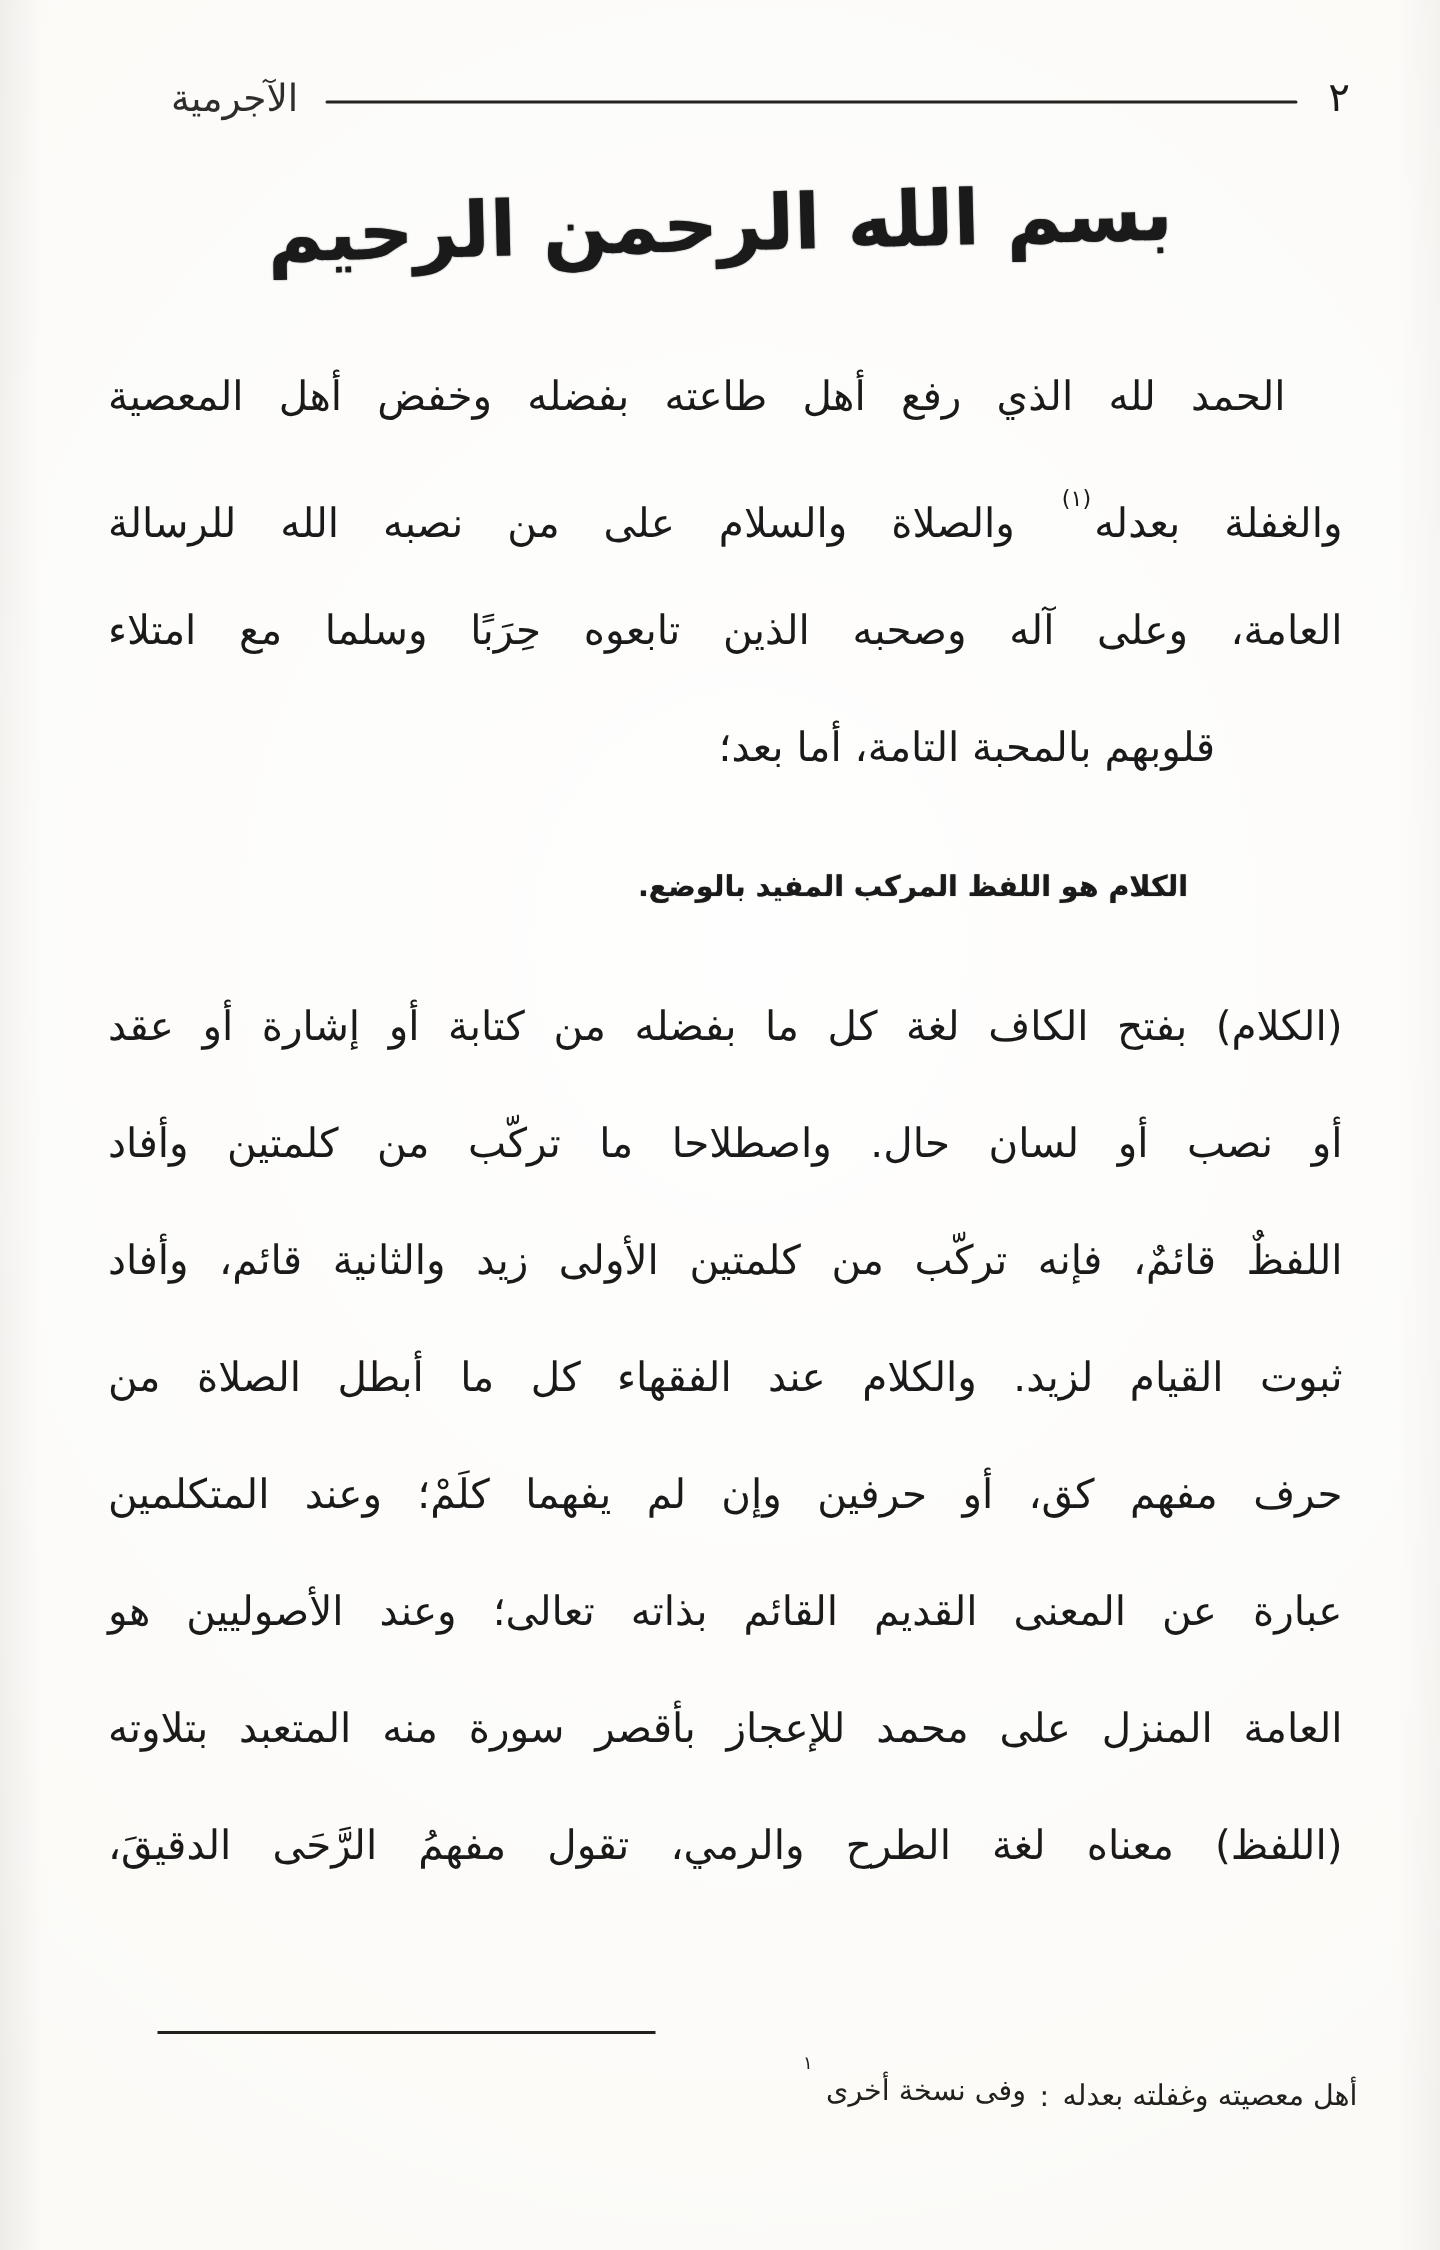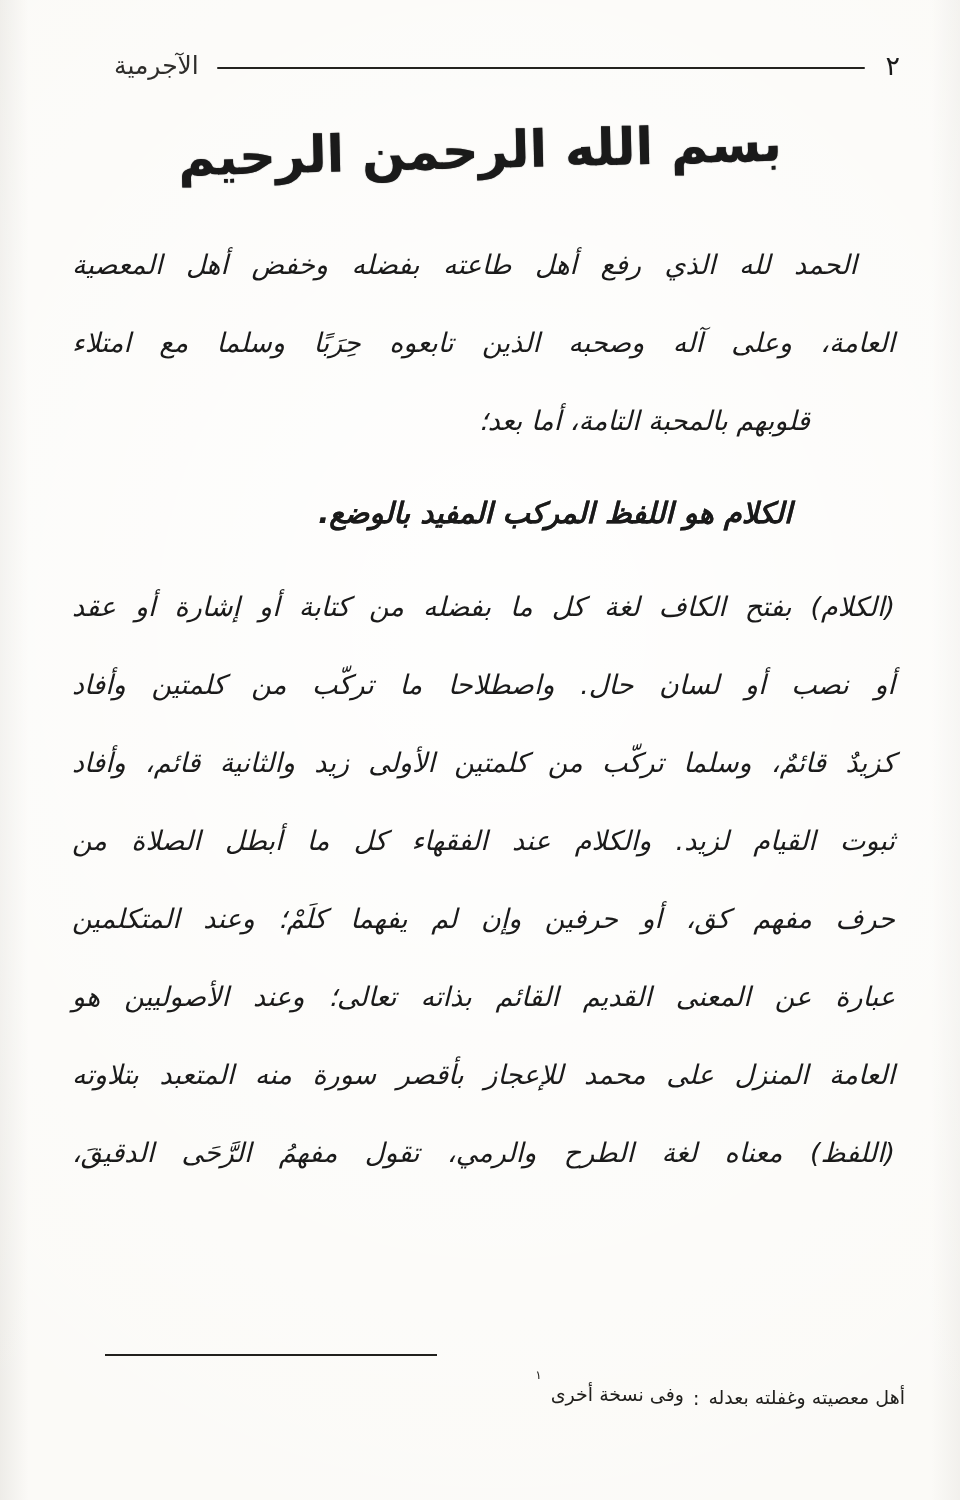--- a/index.html
+++ b/index.html
@@ -24,30 +24,30 @@
   .bismillah{
     position:absolute;top:90px;left:0;right:0;height:120px;
     display:flex;align-items:center;justify-content:center;
     font-size:51px;font-weight:bold;
     transform:rotate(-1.4deg);
     text-shadow:0 0 1px rgba(10,10,10,.7);
     direction:rtl;
   }
 
   
-  .body-block{position:absolute;top:226px;left:72px;right:65px;font-size:27px;font-style:italic;}
+  .body-block{position:absolute;top:226px;left:72px;right:65px;font-size:27px;}
   .bline{
     direction:rtl;height:78px;line-height:78px;
     text-align:justify;text-align-last:justify;
     overflow:visible;
   }
   .bline--indent{text-indent:38px;}
   .bline--short{text-align:left;text-align-last:right;padding-right:85px;}
   .bline--head{
-    font-weight:bold;font-size:29px;
+    font-weight:bold;font-size:19px;
     text-align:right;text-align-last:right;padding-right:103px;
     margin-top:14px;margin-bottom:16px;
     text-shadow:0 0 .6px rgba(10,10,10,.7);
   }
   .fn-ref{font-size:.55em;position:relative;top:-.75em;padding:0 2px;}
 
   
   .footnote-rule{position:absolute;left:105px;top:1354px;width:332px;border-top:2.2px solid #21201d;}
   .footnote{
     position:absolute;top:1368px;right:55px;
@@ -67,28 +67,29 @@
   <div class="header">
     <span class="book-title">الآجرمية</span>
     <span class="header-rule"></span>
     <span class="page-number">٢</span>
   </div>
 
   <div class="bismillah">بسم الله الرحمن الرحيم</div>
 
   <div class="body-block">
     <div class="bline bline--indent">الحمد لله الذي رفع أهل طاعته بفضله وخفض أهل المعصية</div>
+    <div class="bline"><span>والغفلة بعدله</span><sup class="fn-ref">(١)</sup><span> والصلاة والسلام على من نصبه الله للرسالة</span></div>
     <div class="bline">العامة، وعلى آله وصحبه الذين تابعوه حِرَبًا وسلما مع امتلاء</div>
     <div class="bline bline--short">قلوبهم بالمحبة التامة، أما بعد؛</div>
 
     <div class="bline bline--head">الكلام هو اللفظ المركب المفيد بالوضع.</div>
 
     <div class="bline">(الكلام) بفتح الكاف لغة كل ما بفضله من كتابة أو إشارة أو عقد</div>
     <div class="bline">أو نصب أو لسان حال. واصطلاحا ما تركّب من كلمتين وأفاد</div>
-    <div class="bline">كزيدٌ قائمٌ، وسلما تركّب من كلمتين الأولى زيد والثانية قائم، وأفاد</div>
+    <div class="bline">اللفظٌ قائمٌ، فإنه تركّب من كلمتين الأولى زيد والثانية قائم، وأفاد</div>
     <div class="bline">ثبوت القيام لزيد. والكلام عند الفقهاء كل ما أبطل الصلاة من</div>
     <div class="bline">حرف مفهم كق، أو حرفين وإن لم يفهما كلَمْ؛ وعند المتكلمين</div>
     <div class="bline">عبارة عن المعنى القديم القائم بذاته تعالى؛ وعند الأصوليين هو</div>
     <div class="bline">العامة المنزل على محمد للإعجاز بأقصر سورة منه المتعبد بتلاوته</div>
     <div class="bline">(اللفظ) معناه لغة الطرح والرمي، تقول مفهمُ الرَّحَى الدقيقَ،</div>
   </div>
 
   <div class="footnote-rule"></div>
 
   <div class="footnote">

